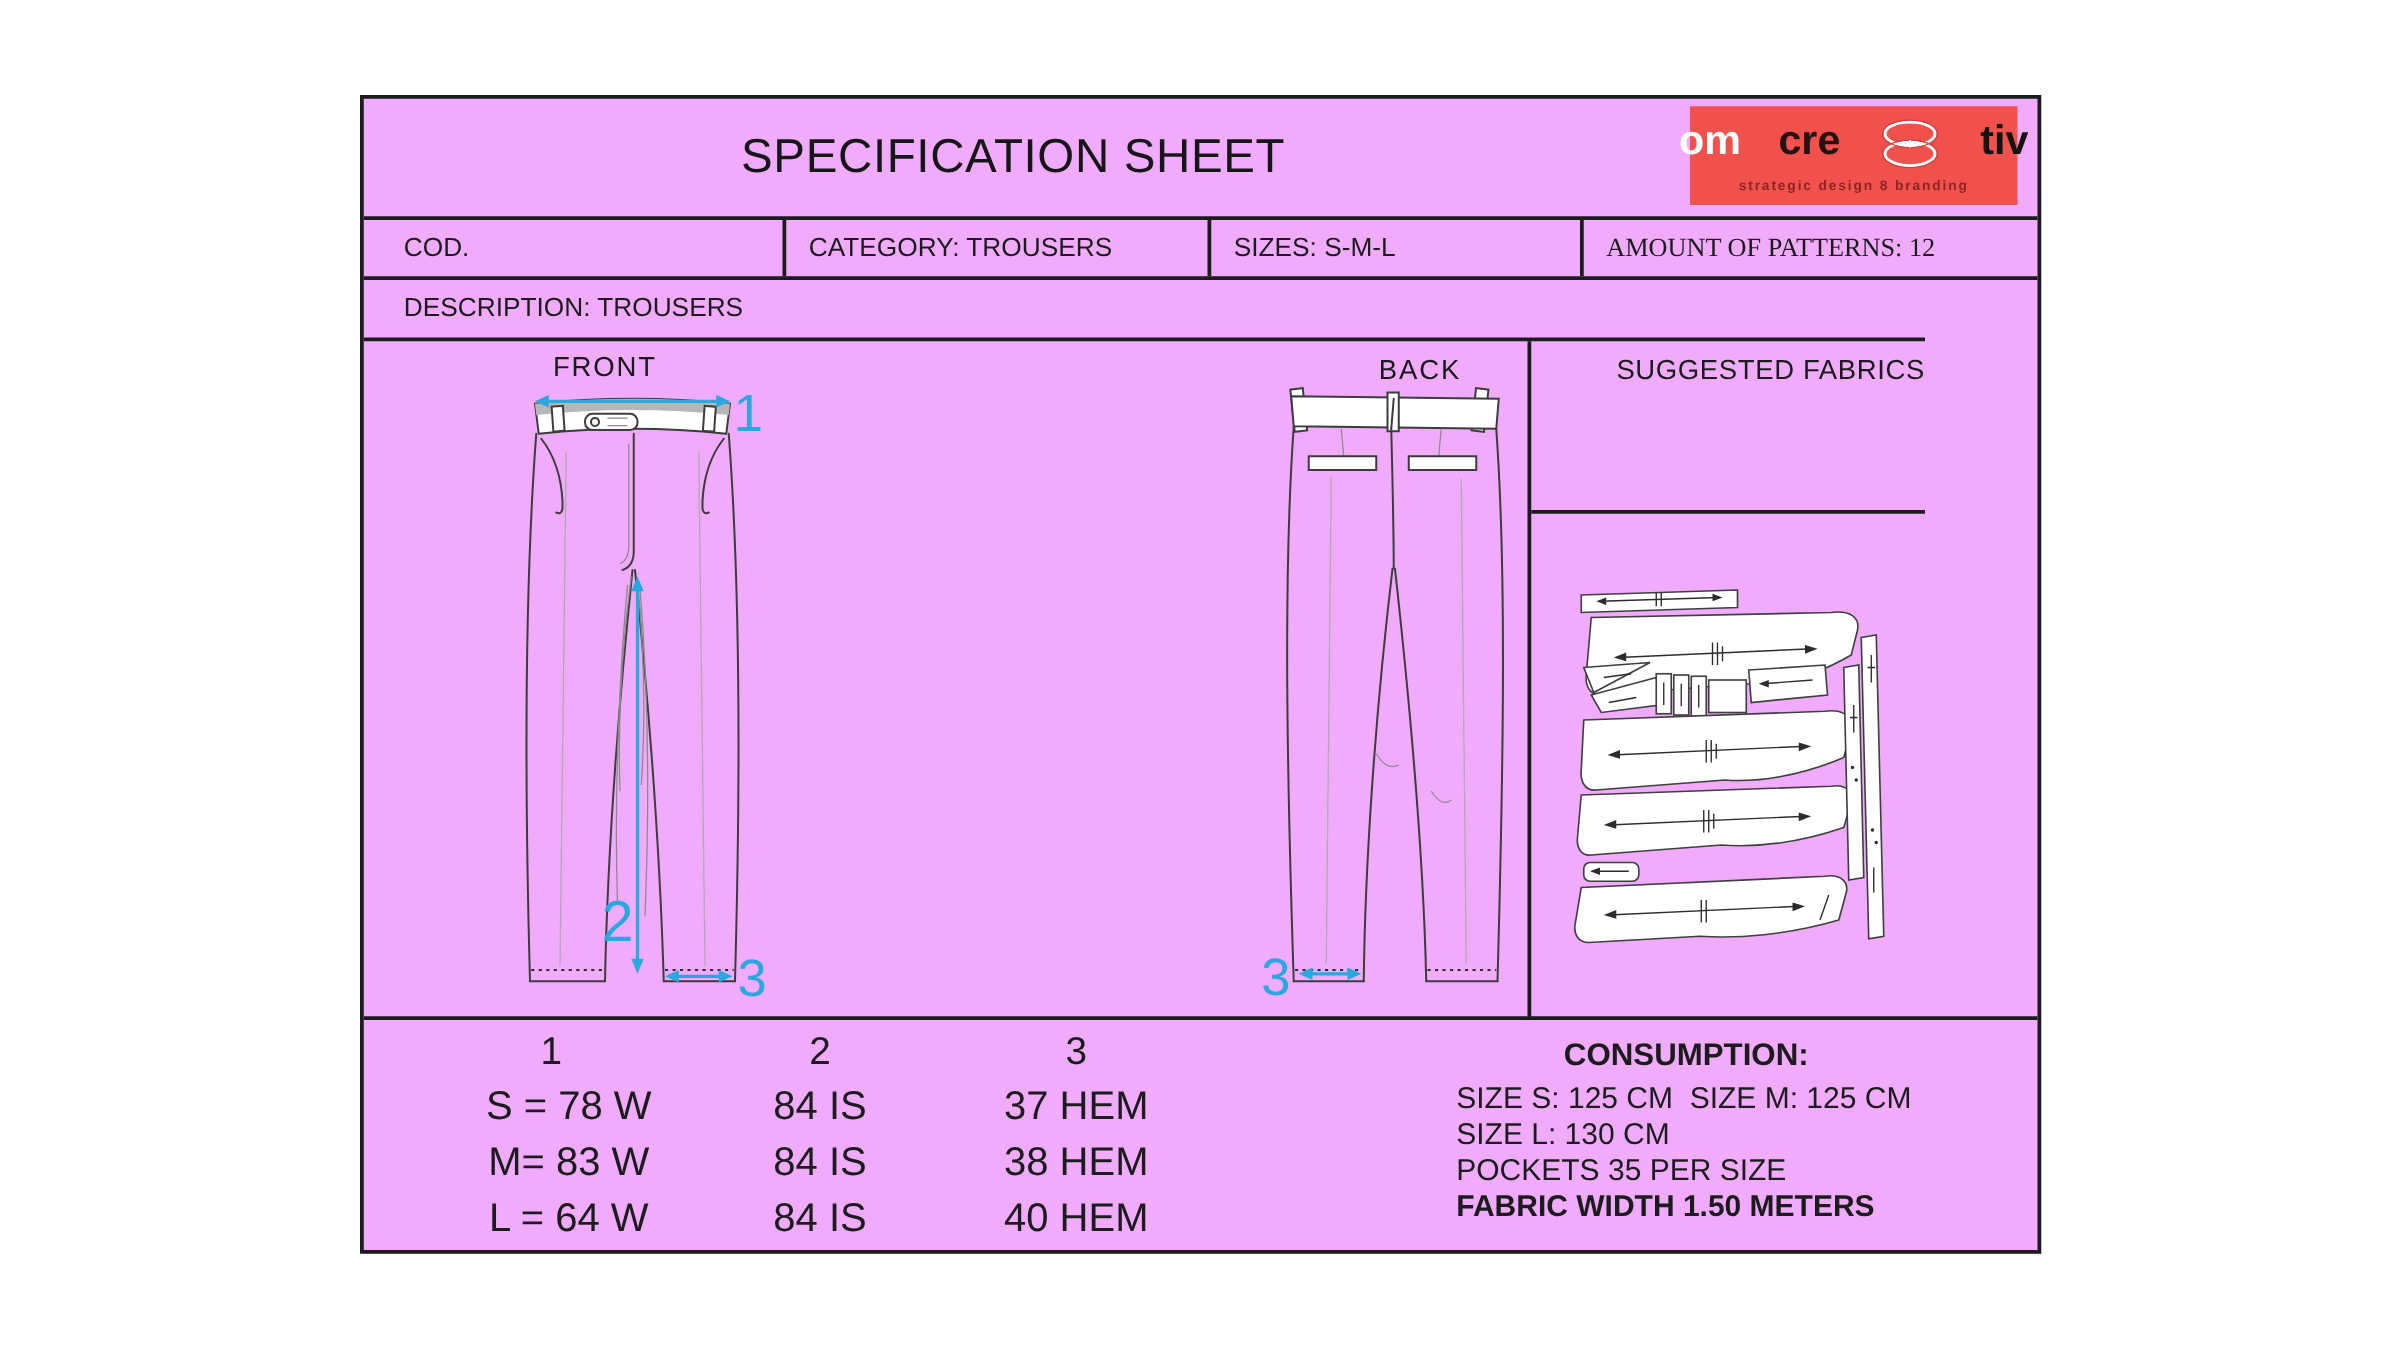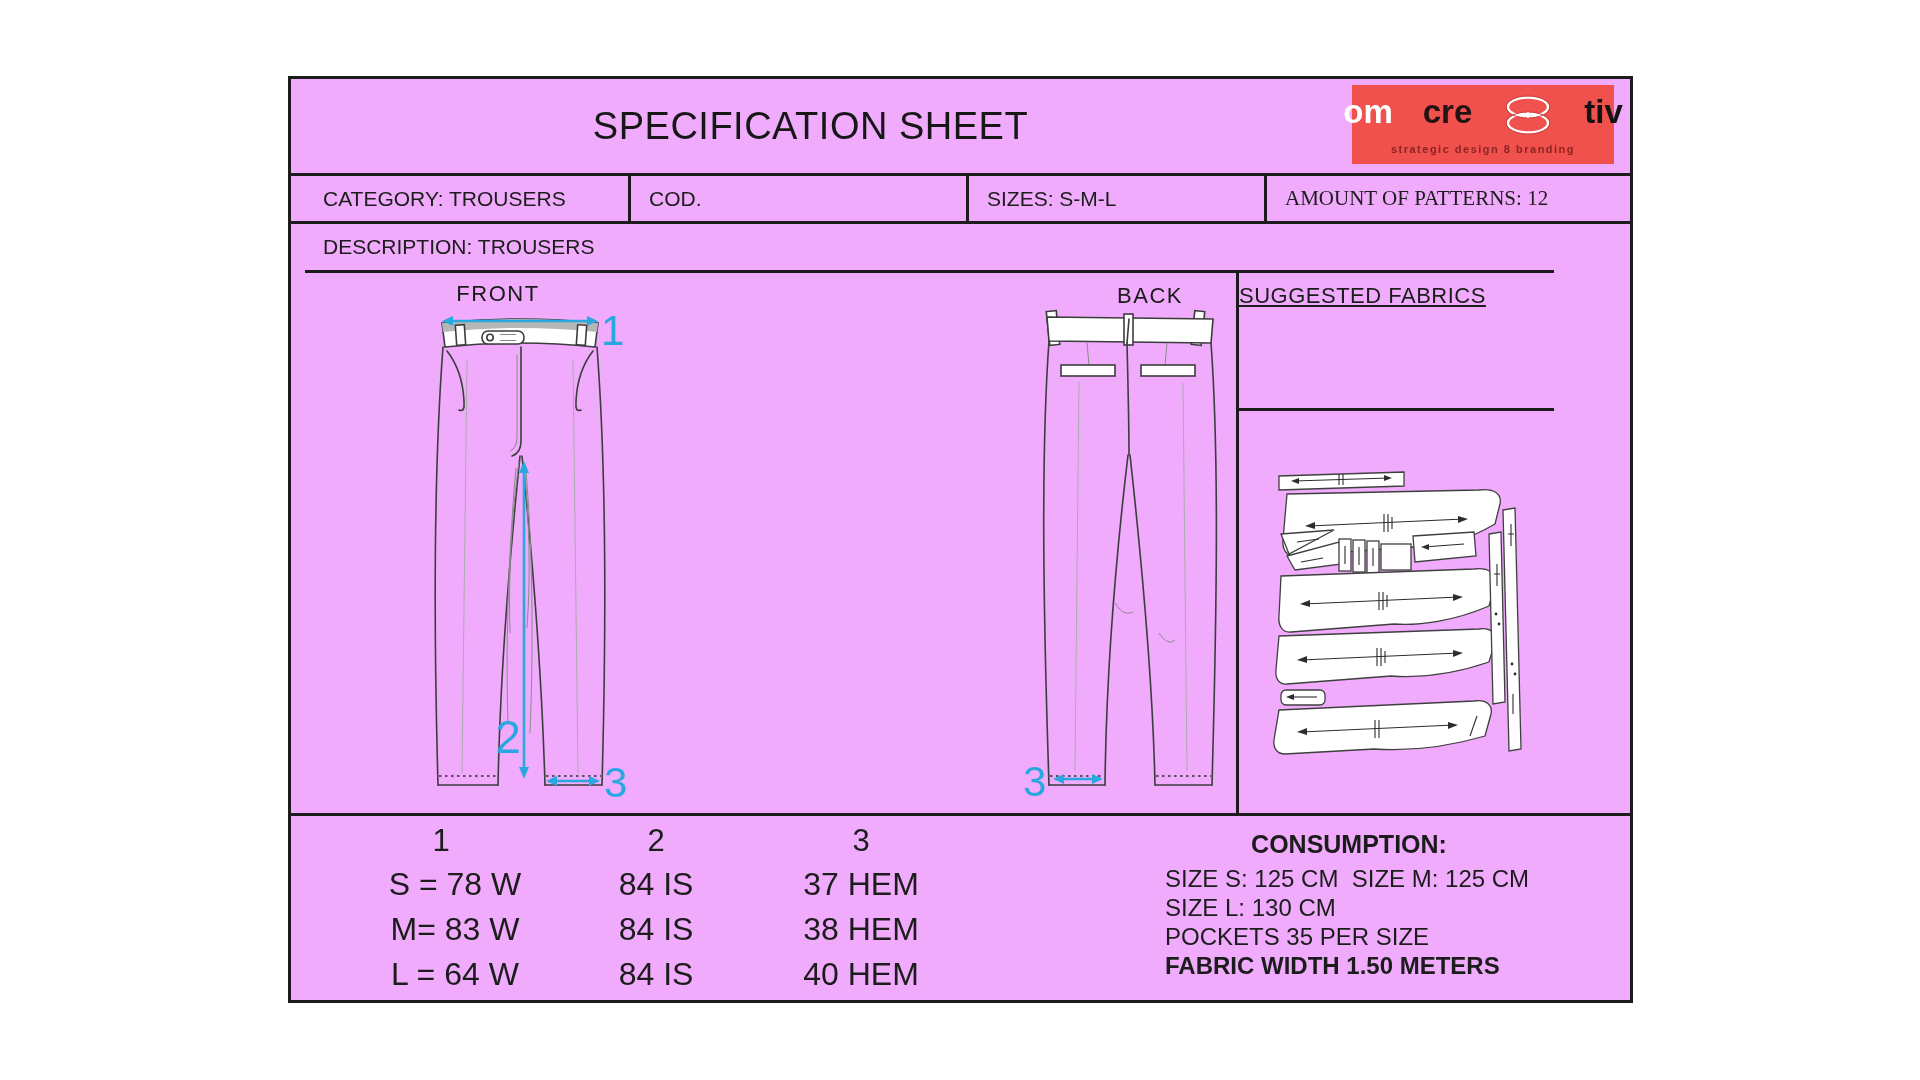--- a/index.html
+++ b/index.html
@@ -24,23 +24,23 @@
 
   .row-meta{position:absolute;left:0;top:94px;width:1339px;height:48px;border-top:3px solid var(--ink);display:flex;}
   .meta-cell{height:100%;display:flex;align-items:center;font-size:21px;padding-left:18px;border-right:3px solid var(--ink);}
   .meta-cell:first-child{padding-left:32px;}
   .meta-cell:last-child{border-right:none;}
   .mc1{width:340px;}.mc2{width:338px;}.mc3{width:298px;}.mc4{width:355px;font-family:Liberation Serif, serif;}
 
   .row-desc{position:absolute;left:0;top:142px;width:1339px;height:49px;border-top:3px solid var(--ink);display:flex;align-items:center;font-size:21px;padding-left:32px;}
 
   
-  .main{position:absolute;left:14px;top:191px;width:1249px;height:543px;border-top:3px solid var(--ink);}
+  .main{position:absolute;left:0;top:191px;width:1249px;height:543px;border-top:3px solid var(--ink);}
   .fabrics-panel{position:absolute;right:0;top:0;width:318px;height:543px;border-left:3px solid var(--ink);}
-  .fabrics-head{height:138px;border-bottom:3px solid var(--ink);text-align:left;padding-top:10px;font-size:22px;letter-spacing:.5px;text-decoration:underline;}
+  .fabrics-head{height:138px;border-bottom:3px solid var(--ink);text-align:right;padding-top:10px;font-size:22px;letter-spacing:.5px;}
   .pattern-wrap{position:absolute;left:0;top:141px;width:315px;height:402px;}
 
   .view-label{position:absolute;font-size:22px;letter-spacing:1.5px;text-align:center;width:130px;color:#1a1a1a;}
   .front-label{left:128px;top:8px;}
   .back-label{left:780px;top:10px;}
   .front-svg{position:absolute;left:115px;top:30px;}
   .back-svg{position:absolute;left:712px;top:30px;}
 
   svg .ln{stroke:#3c3c3c;stroke-width:1.6;fill:none;stroke-linecap:round;}
   svg .lnf{stroke:#3c3c3c;stroke-width:1.6;fill:#ffffff;}
@@ -85,22 +85,22 @@
             <path d="M21 20 L27 20 M24 17 L24 23" stroke="#ffffff" stroke-width="1.4"></path>
           </svg>
         </span>
         <span class="logo-tiv">tiv</span>
       </div>
       <div class="logo-tagline">strategic design 8 branding</div>
     </div>
   </div>
 
   <div class="row-meta">
+    <div class="meta-cell mc2">COD.</div>
     <div class="meta-cell mc1">CATEGORY: TROUSERS</div>
-    <div class="meta-cell mc2">COD.</div>
     <div class="meta-cell mc3">SIZES: S-M-L</div>
     <div class="meta-cell mc4">AMOUNT OF PATTERNS: 12</div>
   </div>
 
   <div class="row-desc">DESCRIPTION: TROUSERS</div>
 
   <div class="main">
 
     <div class="view-label front-label">FRONT</div>
     <div class="view-label back-label">BACK</div>

